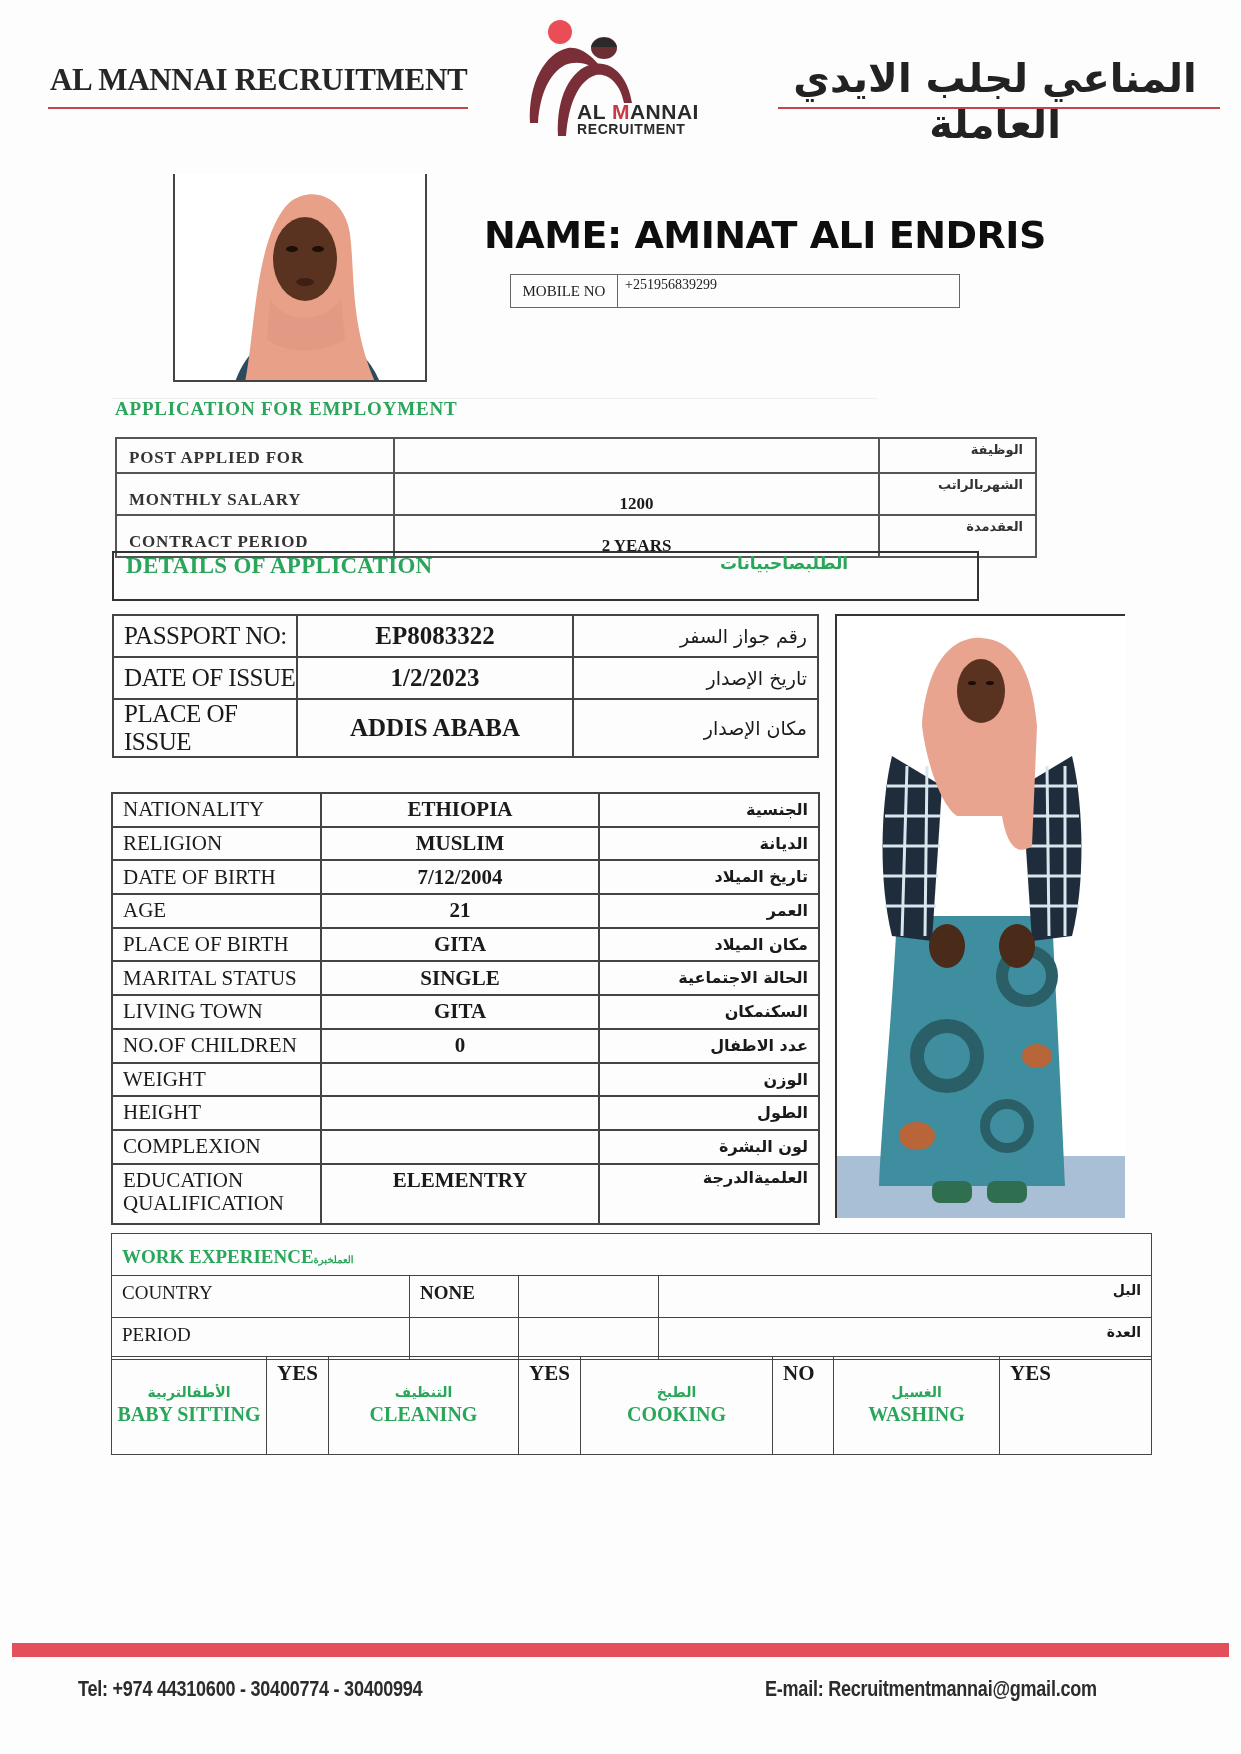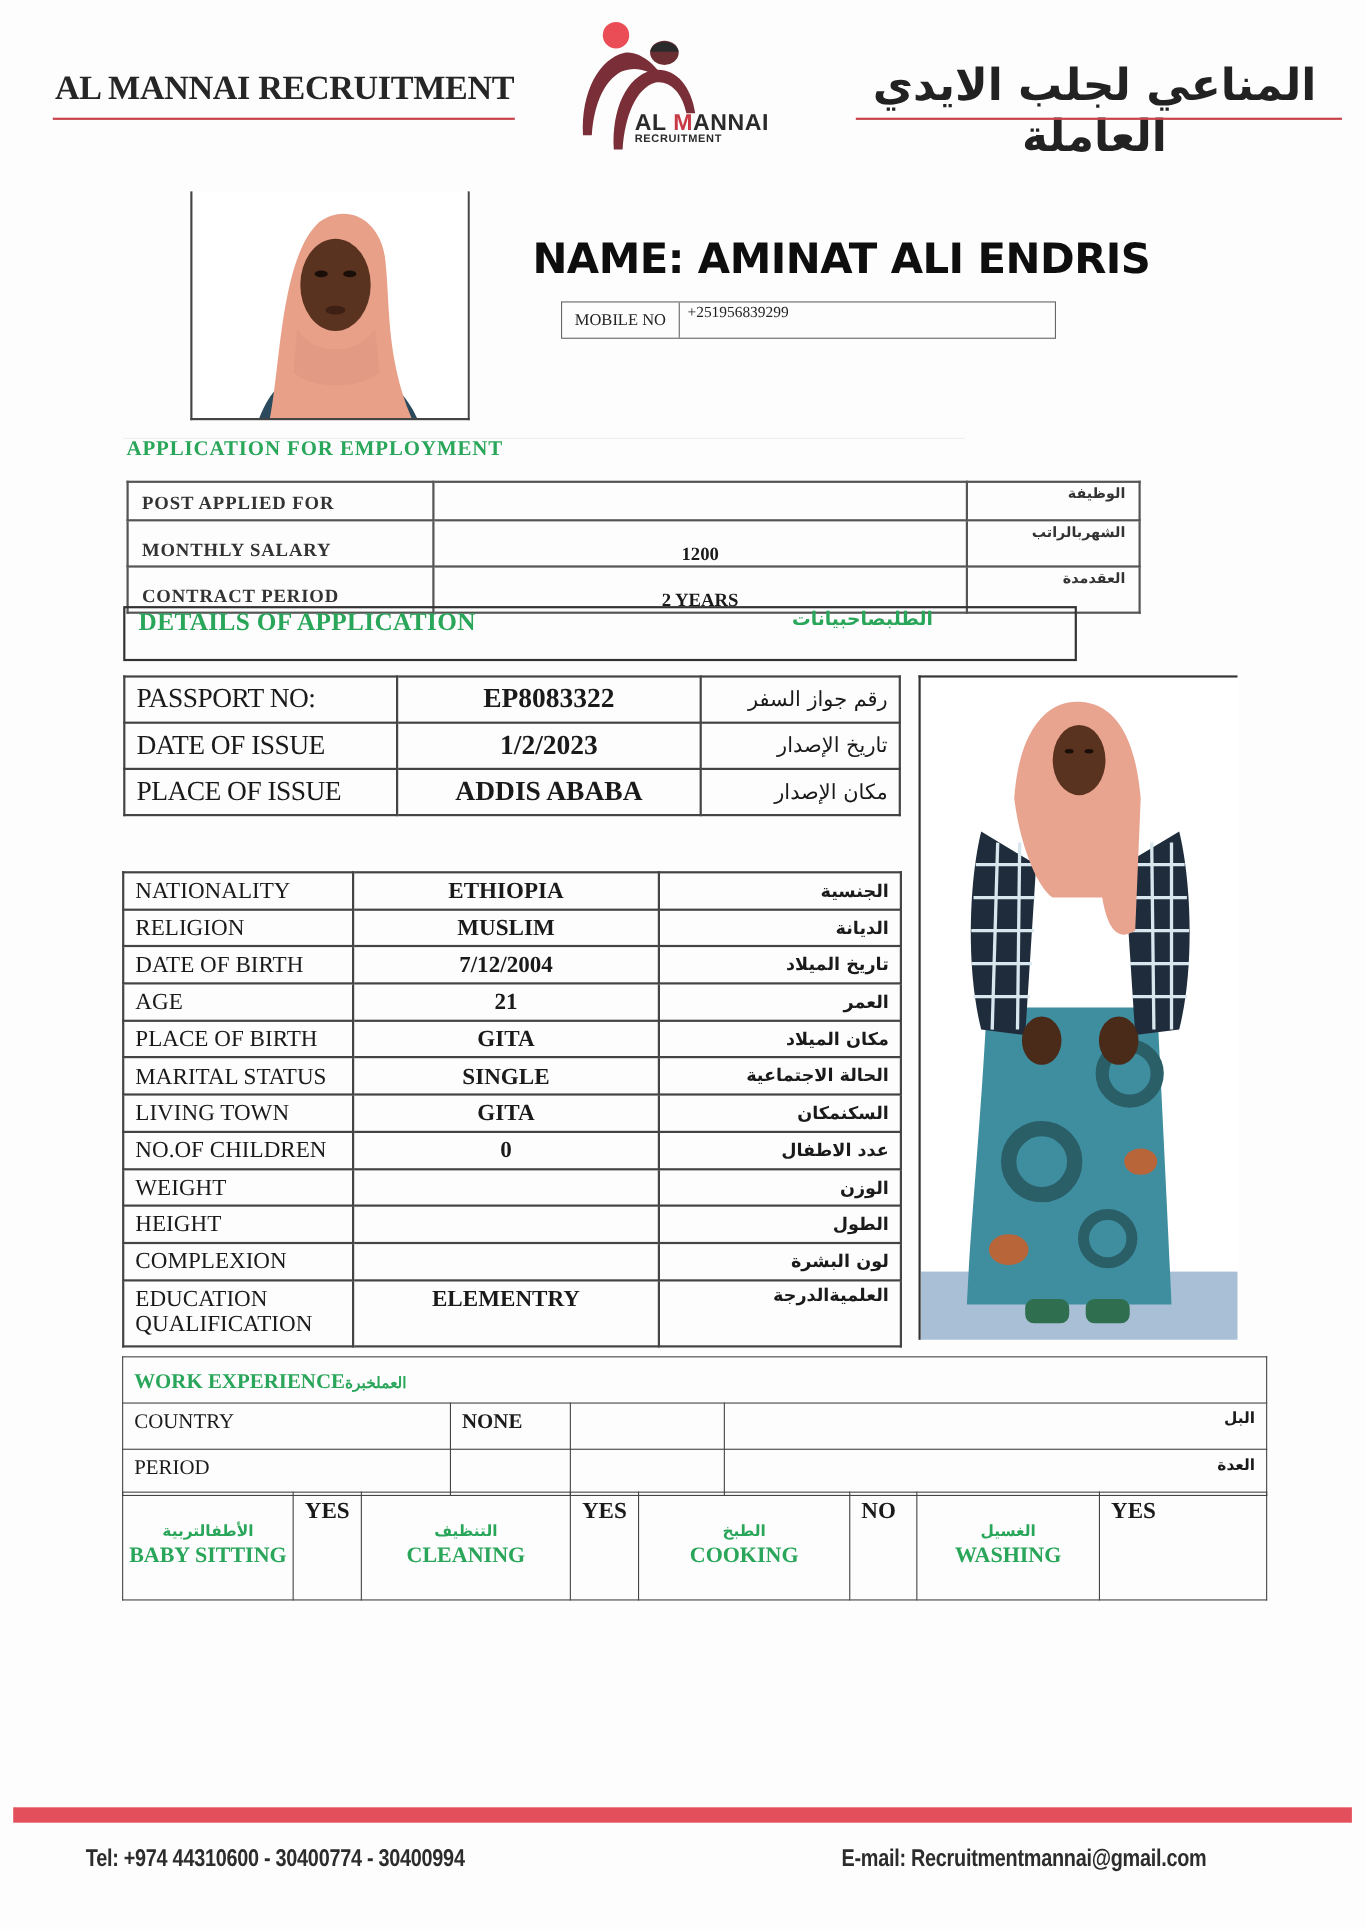--- a/index.html
+++ b/index.html
@@ -10,21 +10,21 @@
 
   
   .brand-en { left: 50px; top: 62px; font-size: 31px; font-weight: bold; letter-spacing: -0.3px; color: #262626; font-family: "Liberation Serif", serif; }
   .brand-en-line { left: 48px; top: 107px; width: 420px; height: 2px; background: #c8444c; }
   .brand-ar { left: 775px; top: 55px; width: 440px; text-align: center; font-size: 40px; font-weight: bold; color: #222; font-family: "DejaVu Sans", sans-serif; direction: rtl; }
   .brand-ar-line { left: 778px; top: 107px; width: 442px; height: 2px; background: #c8444c; }
 
   .logo { left: 520px; top: 18px; width: 220px; height: 120px; }
   .logo-text1 { left: 577px; top: 100px; font-family: "Liberation Sans", sans-serif; font-weight: bold; font-size: 21px; color: #2a2a2a; letter-spacing: 0.5px; }
   .logo-text1 .m { color: #c73a45; }
-  .logo-text2 { left: 577px; top: 121px; font-family: "Liberation Sans", sans-serif; font-weight: bold; font-size: 10px; color: #2a2a2a; letter-spacing: 0.6px; }
+  .logo-text2 { left: 577px; top: 121px; font-family: "Liberation Sans", sans-serif; font-weight: bold; font-size: 14px; color: #2a2a2a; letter-spacing: 0.6px; }
 
   
   .photo-head { left: 173px; top: 174px; width: 254px; height: 208px; border-left: 2px solid #444; border-right: 2px solid #444; border-bottom: 2px solid #444; background: #fff; overflow: hidden; }
   .photo-full { left: 835px; top: 614px; width: 290px; height: 604px; border-left: 2px solid #333; border-top: 2px solid #333; background: #fff; overflow: hidden; }
 
   
   .name { left: 484px; top: 213px; font-family: "DejaVu Sans", sans-serif; font-weight: bold; font-size: 38px; color: #0e0e0e; letter-spacing: -0.5px; }
   .mobile-box { left: 510px; top: 274px; width: 450px; height: 34px; border: 1.5px solid #666; display: flex; }
   .mobile-label { width: 107px; border-right: 1.5px solid #666; font-size: 15px; display: flex; align-items: center; justify-content: center; color: #222; }
   .mobile-value { flex: 1; font-size: 14px; padding: 2px 7px; color: #222; }
@@ -40,37 +40,37 @@
   .app-table td.val { width: 485px; text-align: center; font-weight: bold; vertical-align: top; padding-top: 20px; font-size: 17px; }
   .app-table td.ar { text-align: right; vertical-align: top; padding-top: 3px; font-family: "DejaVu Sans", sans-serif; font-weight: bold; font-size: 13px; direction: rtl; color: #333; }
 
   .details-box { left: 112px; top: 551px; width: 867px; height: 50px; border: 2px solid #333; }
   .details-title { left: 126px; top: 553px; font-size: 23px; font-weight: bold; color: #2aa65a; letter-spacing: 0.3px; }
   .details-ar { left: 720px; top: 553px; font-size: 17px; font-weight: bold; color: #2aa65a; font-family: "DejaVu Sans", sans-serif; direction: rtl; }
 
   
   .pass-table { left: 112px; top: 614px; width: 707px; }
   .pass-table td { border: 2px solid #444; height: 42px; font-size: 25px; }
-  .pass-table td.lbl { width: 248px; padding-left: 10px; letter-spacing: -0.5px; transform-origin: left; }
+  .pass-table td.lbl { width: 184px; padding-left: 10px; letter-spacing: -0.5px; transform-origin: left; }
   .pass-table td.val { width: 276px; text-align: center; font-weight: bold; }
   .pass-table td.ar { text-align: right; padding-right: 10px; font-family: "DejaVu Sans", sans-serif; font-size: 19px; direction: rtl; }
 
   
   .pers-table { left: 111px; top: 792px; width: 709px; }
   .pers-table td { border: 2px solid #444; height: 33.7px; font-size: 21px; line-height: 1.1; }
   .pers-table td.lbl { width: 209px; padding-left: 10px; }
   .pers-table td.val { width: 278px; text-align: center; font-weight: bold; }
   .pers-table td.ar { text-align: right; padding-right: 10px; font-family: "DejaVu Sans", sans-serif; font-weight: bold; font-size: 16px; direction: rtl; }
   .pers-table tr.tall td { height: 60px; vertical-align: top; padding-top: 4px; }
 
   
   .work-table { left: 111px; top: 1233px; width: 1041px; }
   .work-table td { border: 1.5px solid #444; font-size: 19px; }
   .work-head td { height: 42px; color: #2aa65a; font-weight: bold; font-size: 19px; padding-left: 10px; padding-top: 4px; }
-  .work-head .ar { font-family: Liberation Serif, serif; font-size: 14px; text-align: right; }
+  .work-head .ar { font-family: Liberation Serif, serif; font-size: 10px; text-align: right; }
   .work-row td { height: 42px; vertical-align: top; padding: 6px 10px 0; }
   .work-row td.v { font-weight: bold; }
   .work-row td.ar { text-align: right; font-family: "DejaVu Sans", sans-serif; font-weight: bold; font-size: 14px; direction: rtl; }
 
   .skills-table { left: 111px; top: 1356px; width: 1041px; }
   .skills-table td { border: 1.5px solid #444; height: 98px; }
   .skill-name { text-align: center; color: #2aa65a; font-weight: bold; font-size: 20px; vertical-align: middle; line-height: 1.25; }
   .skill-name .ar { display: block; font-family: "DejaVu Sans", sans-serif; font-size: 14px; direction: rtl; }
   .skill-val { vertical-align: top; padding: 4px 10px; font-weight: bold; font-size: 21px; }
 

